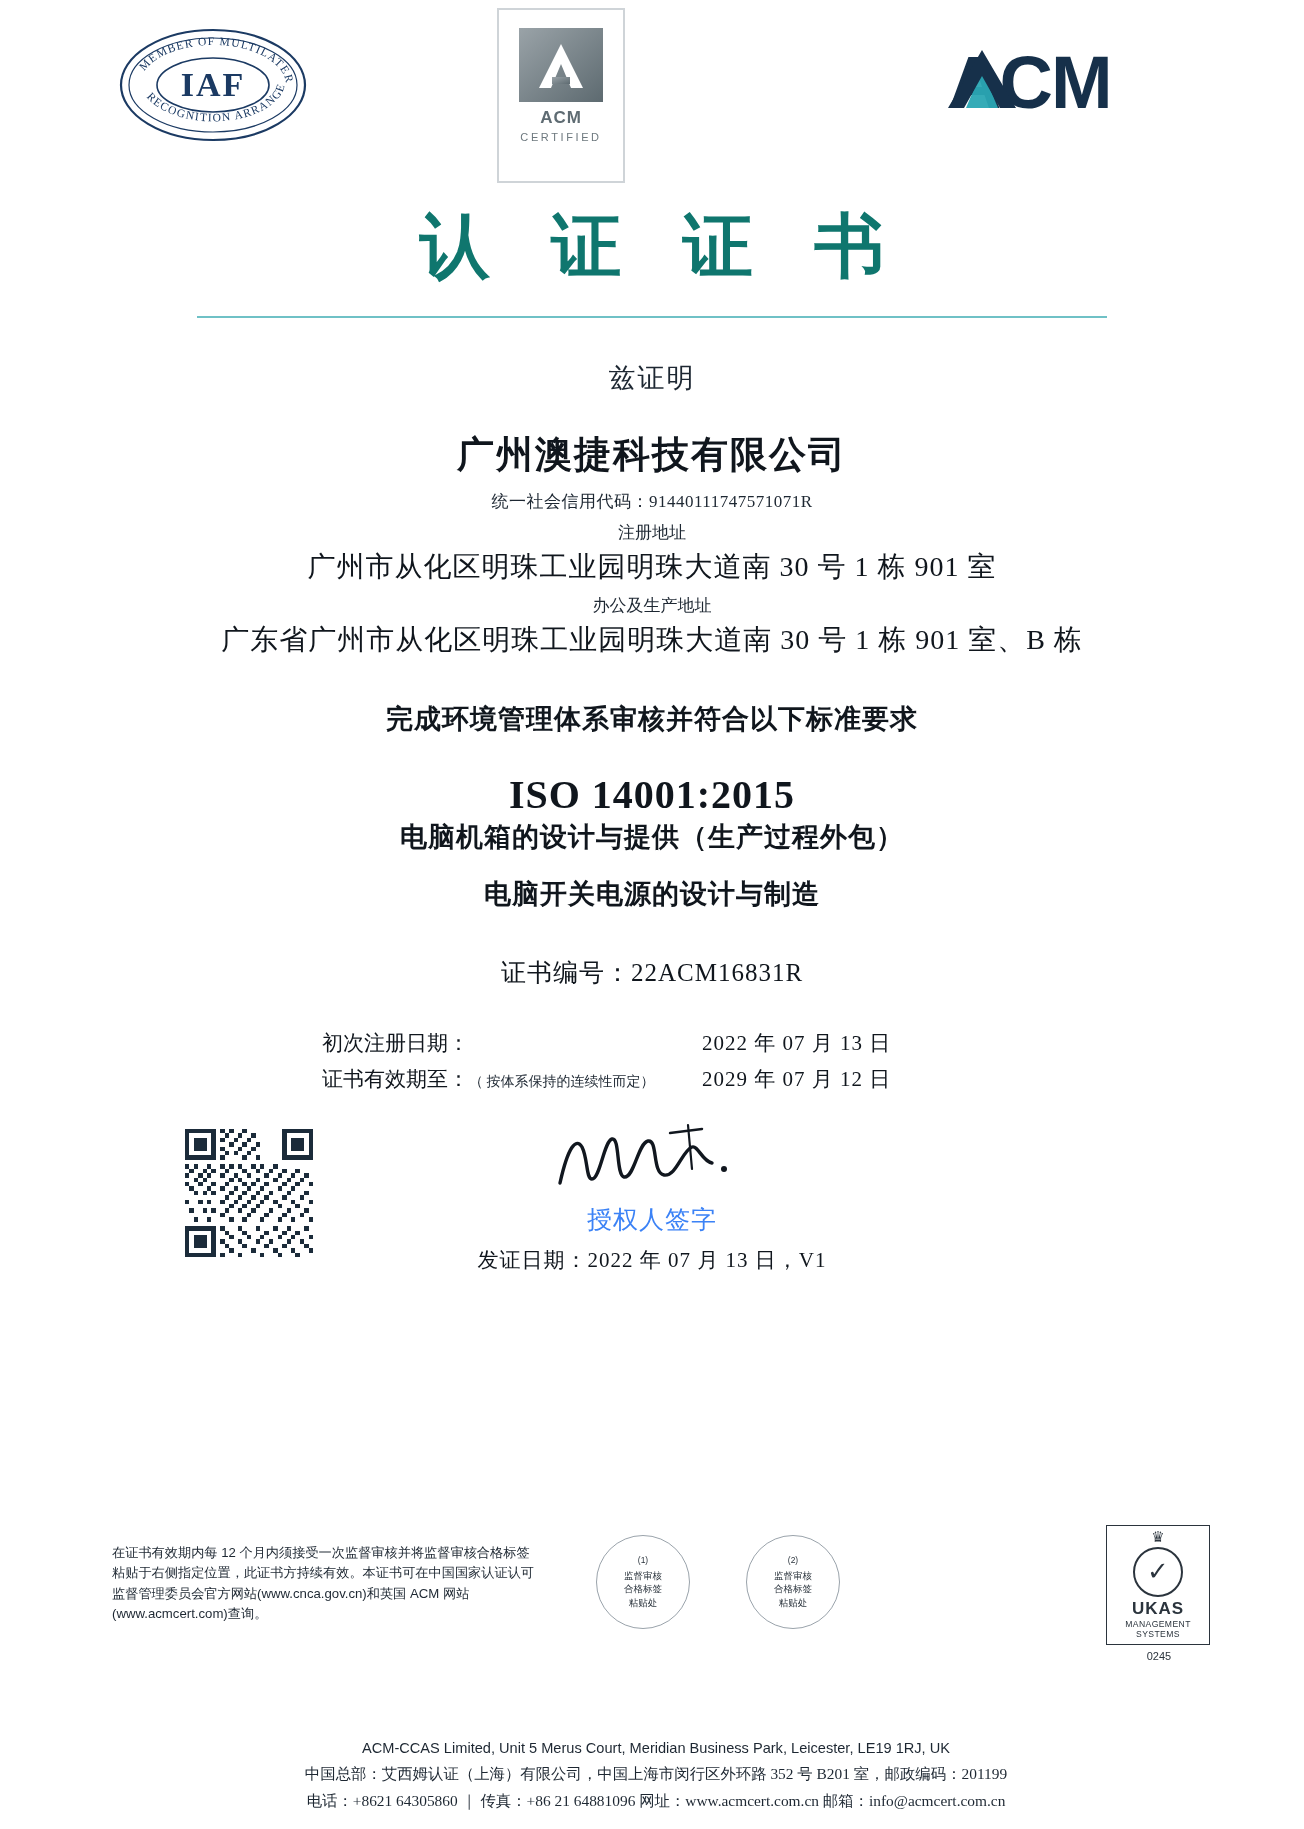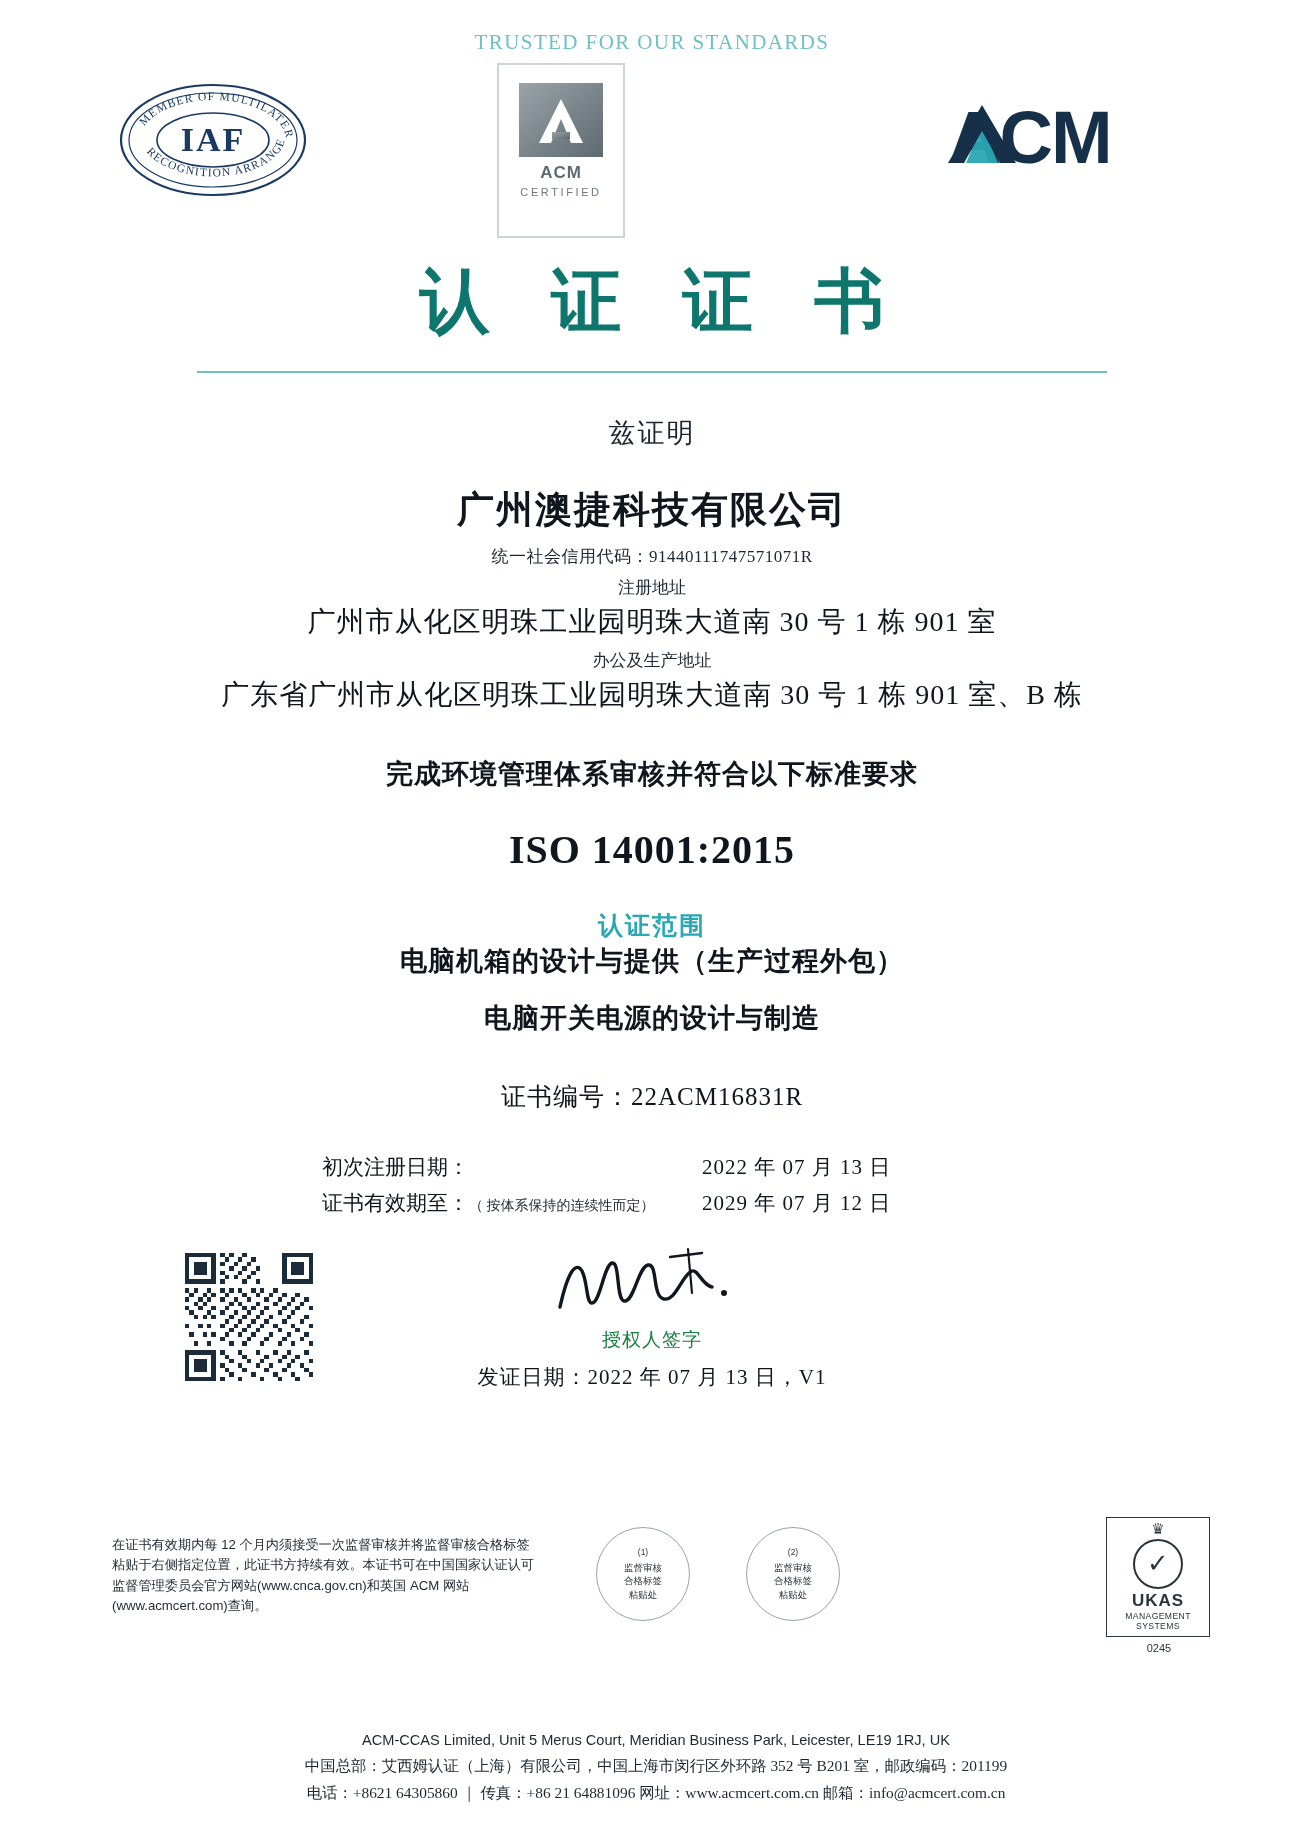--- a/index.html
+++ b/index.html
@@ -219,23 +219,23 @@
     height: 128px;
   }
   .sig-wrap {
     position: absolute;
     left: 0;
     right: 0;
     top: 0;
     text-align: center;
   }
   .sig-label {
-    font-size: 19px;
+    font-size: 25px;
     margin-top: 2px;
-    color: #15803d;
+    color: #3b82f6;
     letter-spacing: 1px;
   }
   .issue-line {
     font-size: 21px;
     margin-top: 10px;
     color: #10161d;
     letter-spacing: 1px;
   }
 
   
@@ -350,21 +350,20 @@
     padding-left: 8px;
   }
   .addr-footer .row2 { font-family: "Liberation Serif", serif; font-size: 15.4px; }
   .addr-footer .row3 { font-family: "Liberation Serif", serif; font-size: 15.4px; }
 </style>
 </head>
 <body>
 
 <div class="page">
 
-  <div class="trusted">TRUSTED FOR OUR STANDARDS</div>
 
   <div class="logo-row">
 
     <div class="iaf">
       <svg viewBox="0 0 190 118" width="190" height="118">
         <ellipse cx="95" cy="59" rx="92" ry="55" fill="none" stroke="#1b3a63" stroke-width="2.2"></ellipse>
         <ellipse cx="95" cy="59" rx="84" ry="47" fill="none" stroke="#1b3a63" stroke-width="1.2"></ellipse>
         <ellipse cx="95" cy="59" rx="56" ry="27" fill="none" stroke="#1b3a63" stroke-width="1.6"></ellipse>
         <path id="arcTop" d="M 22 59 A 73 40 0 0 1 168 59" fill="none"></path>
         <path id="arcBot" d="M 24 62 A 72 40 0 0 0 166 62" fill="none"></path>
@@ -411,21 +410,20 @@
     <div class="company">广州澳捷科技有限公司</div>
     <div class="small-line">统一社会信用代码：91440111747571071R</div>
     <div class="label-line">注册地址</div>
     <div class="addr">广州市从化区明珠工业园明珠大道南 30 号 1 栋 901 室</div>
     <div class="label-line">办公及生产地址</div>
     <div class="addr">广东省广州市从化区明珠工业园明珠大道南 30 号 1 栋 901 室、B 栋</div>
 
     <div class="statement">完成环境管理体系审核并符合以下标准要求</div>
     <div class="standard">ISO 14001:2015</div>
 
-    <div class="scope-label">认证范围</div>
     <div class="scope-line" style="margin-top:0">电脑机箱的设计与提供（生产过程外包）</div>
     <div class="scope-line">电脑开关电源的设计与制造</div>
 
     <div class="cert-no">证书编号：22ACM16831R</div>
   </div>
 
   <div class="dates">
     <div class="date-row">
       <div class="date-label">初次注册日期：</div>
       <div class="date-val">2022 年 07 月 13 日</div>

